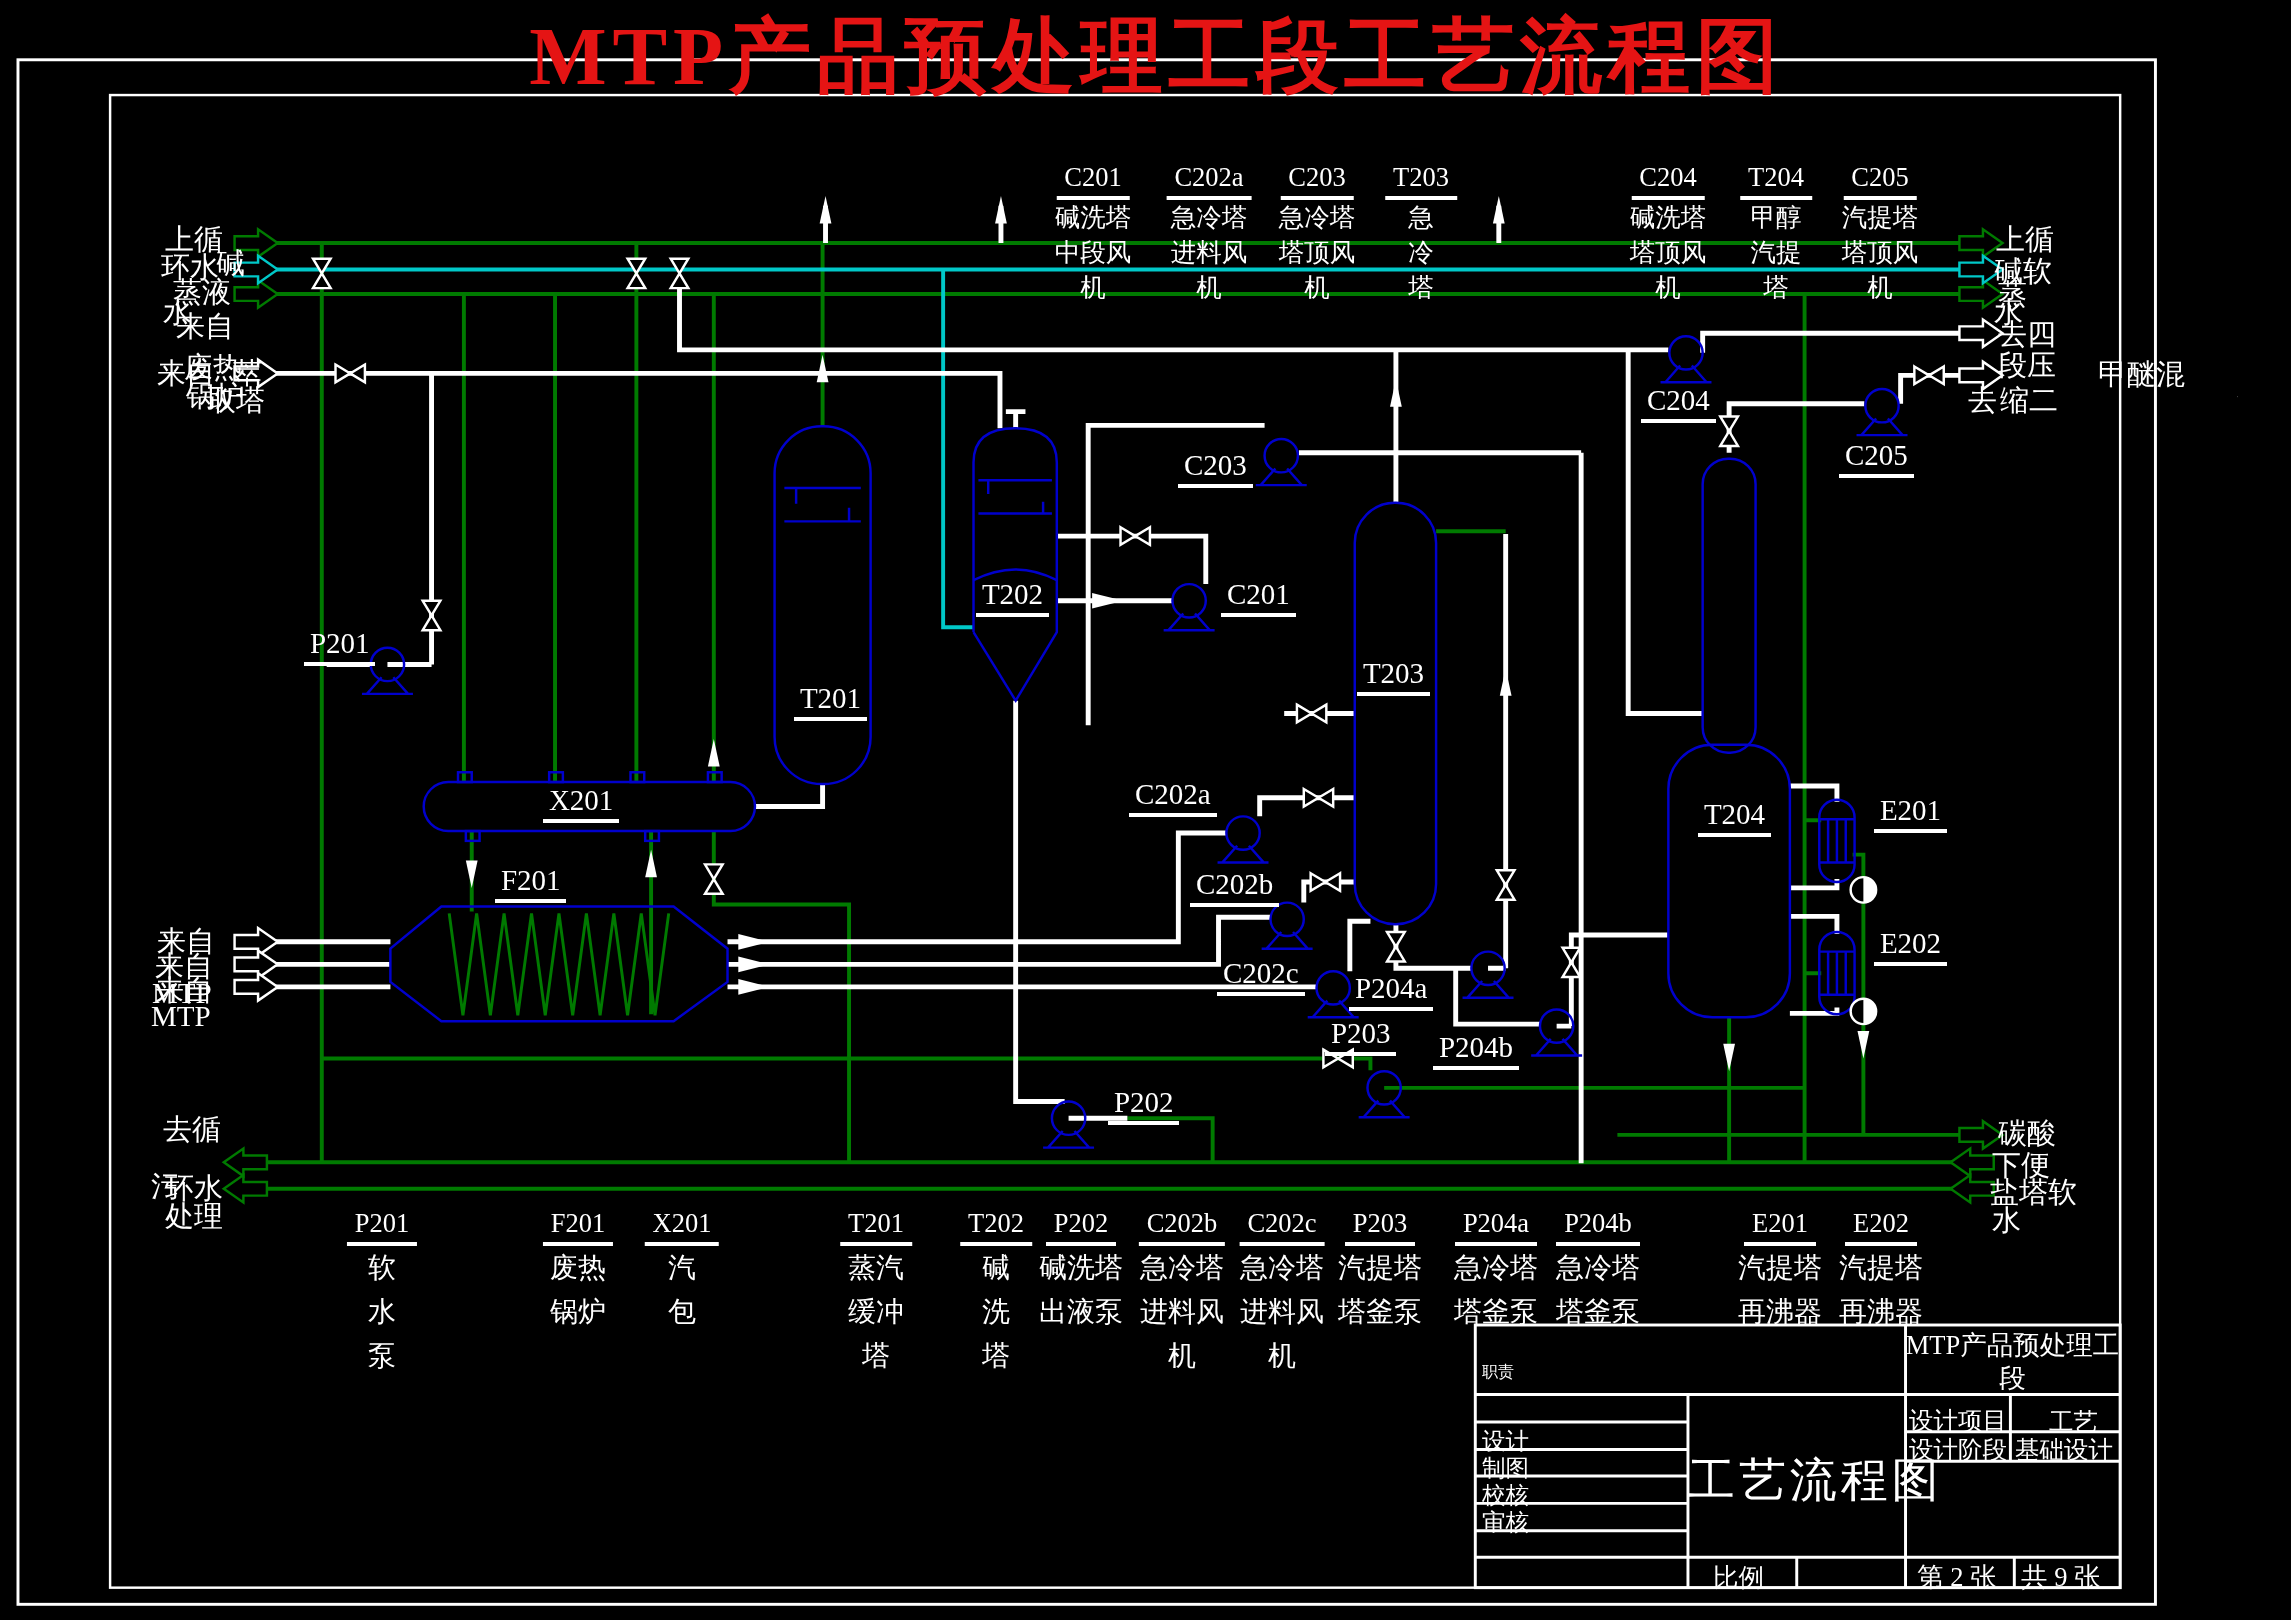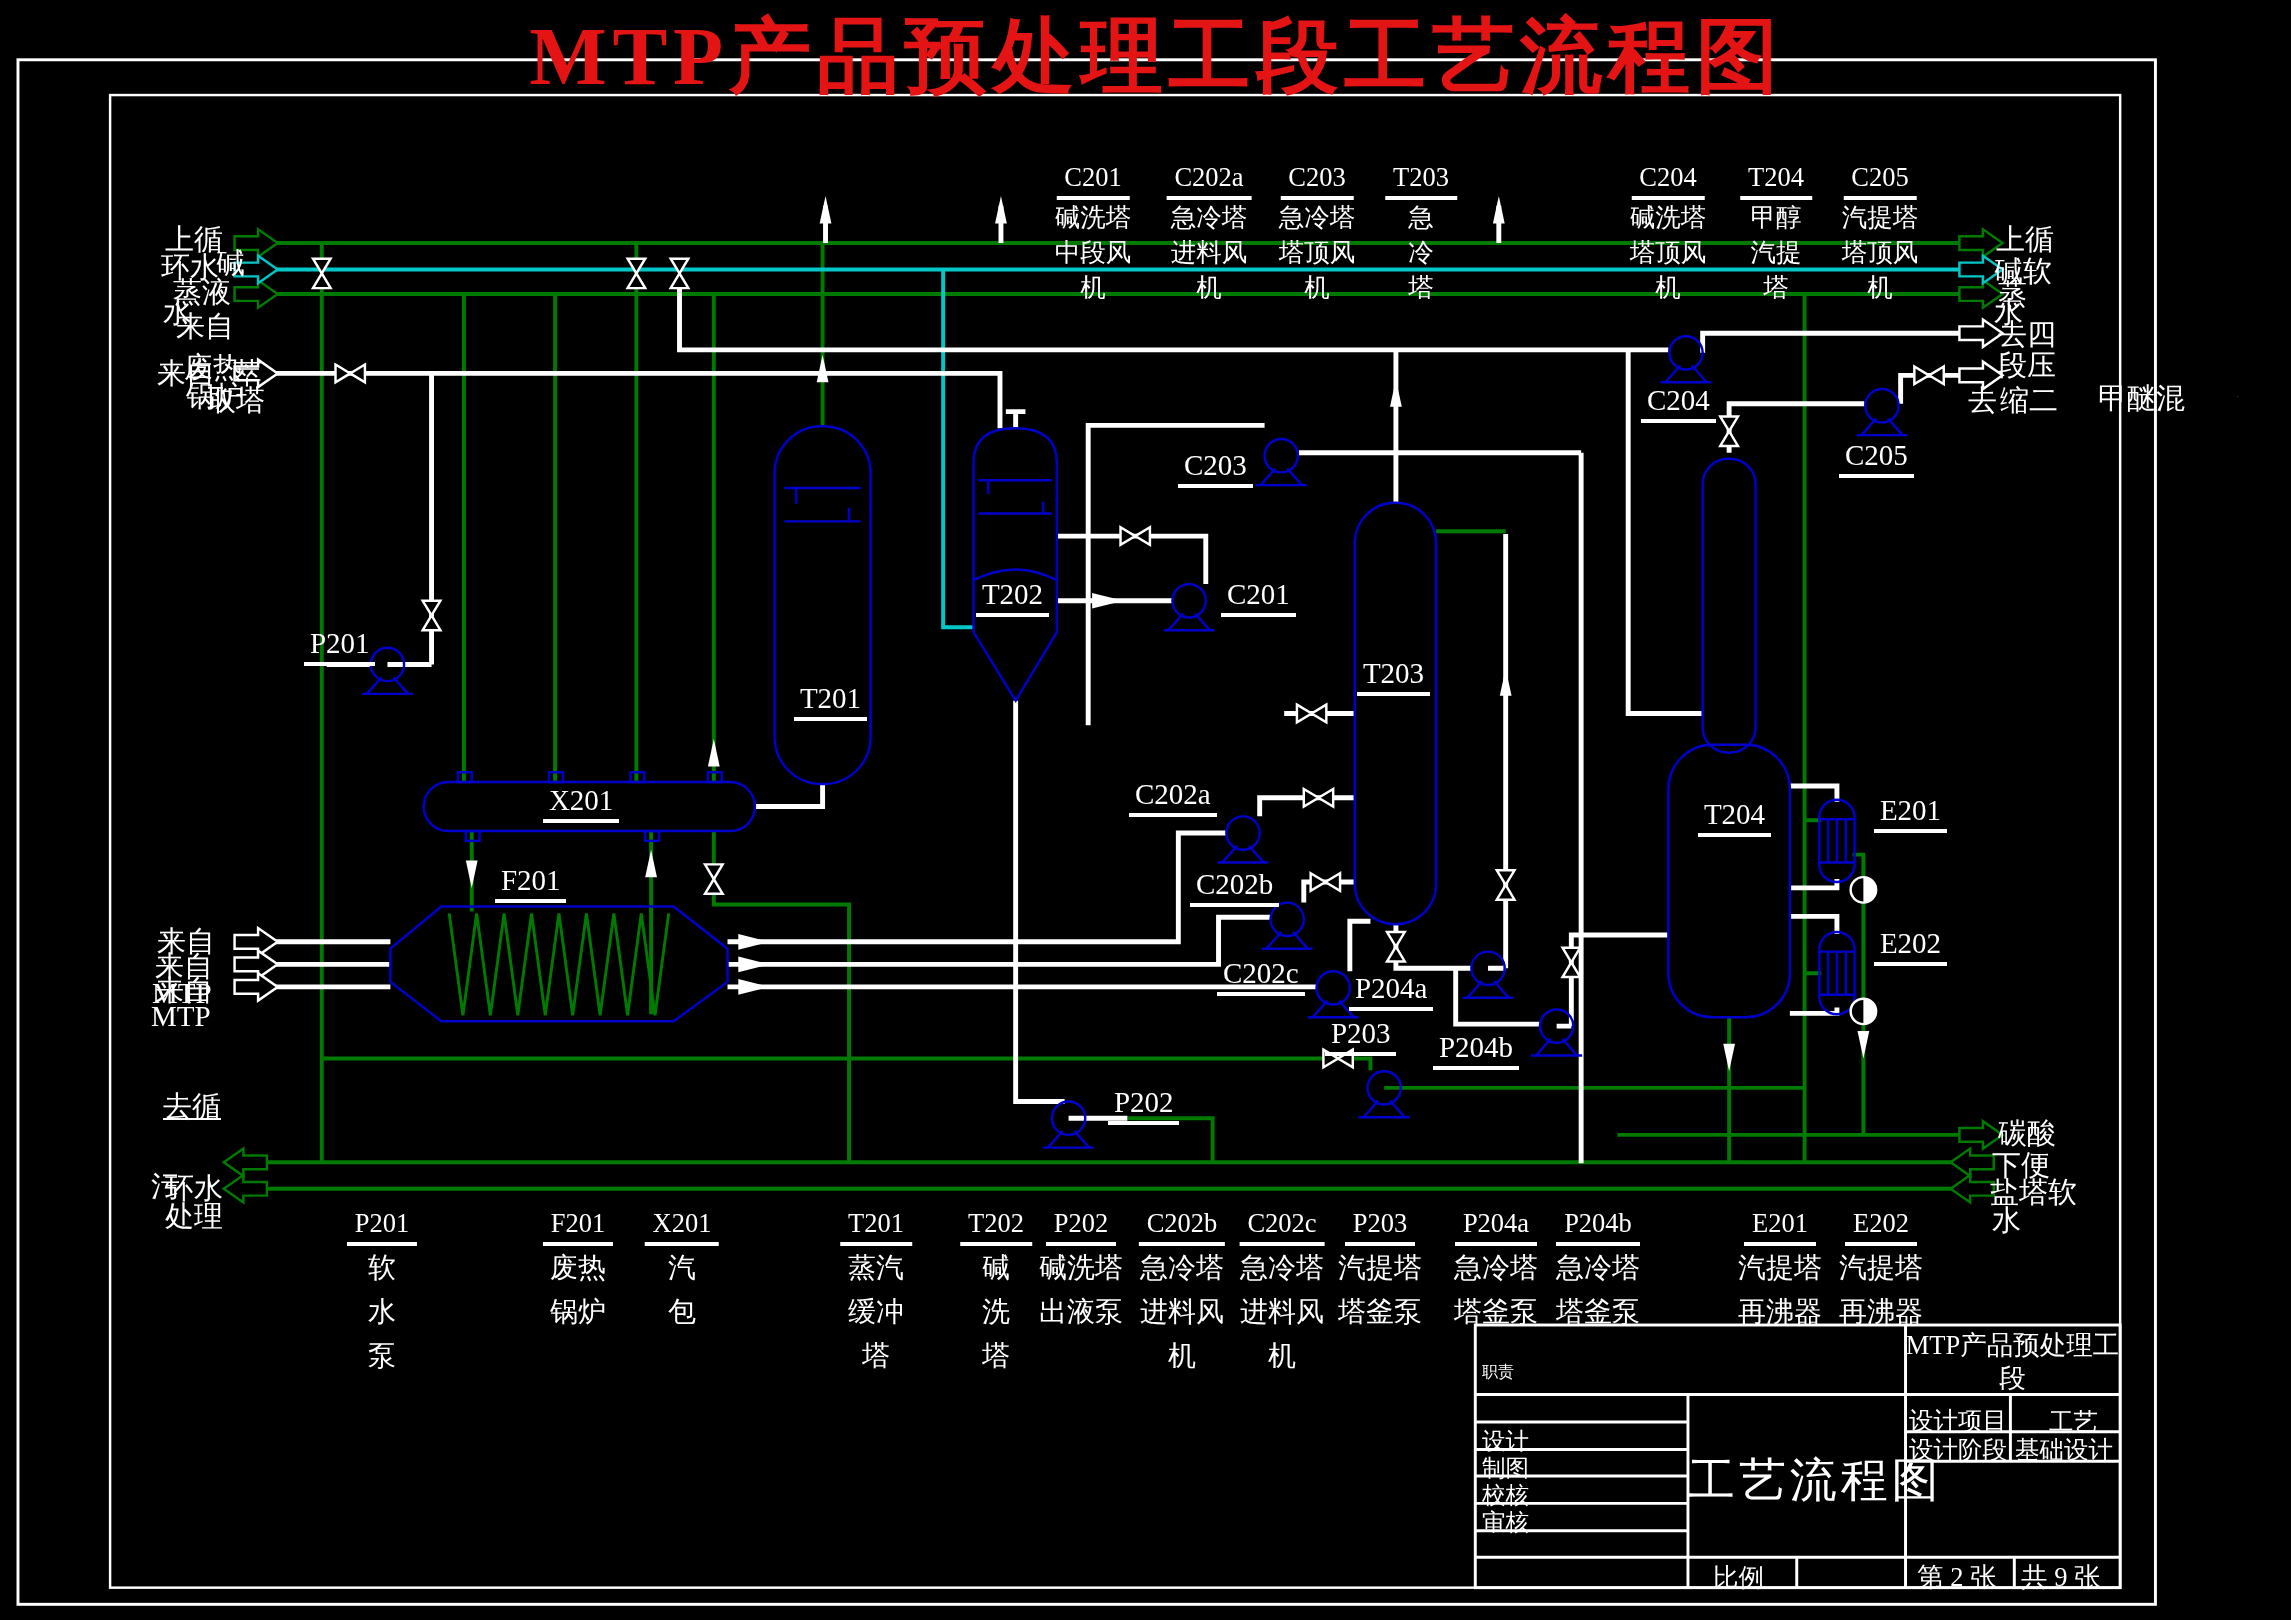--- a/index.html
+++ b/index.html
@@ -279,33 +279,33 @@
       <div class="slabel" style="left: 184px; top: 353px;">废热</div>
       <div class="slabel" style="left: 157px; top: 359px;">来自</div>
       <div class="slabel" style="left: 233px; top: 359px;">萃</div>
       <div class="slabel" style="left: 186px; top: 382px;">锅炉</div>
       <div class="slabel" style="left: 159px; top: 386px; margin-left: 48px;">取塔</div>
       <div class="slabel" style="left: 157px; top: 927px;">来自</div>
       <div class="slabel" style="left: 155px; top: 952px;">来自</div>
       <div class="slabel" style="left: 155px; top: 976px;">来自</div>
       <div class="slabel" style="left: 152px; top: 979px;">MTP</div>
       <div class="slabel" style="left: 151px; top: 1002px;">MTP</div>
-      <div class="slabel" style="left: 163px; top: 1092px; text-decoration: underline;">去循</div>
+      <div class="slabel" style="left: 163px; top: 1115px;">去循</div>
       <div class="slabel" style="left: 165px; top: 1174px;">环水</div>
       <div class="slabel" style="left: 151px; top: 1172px;">污</div>
       <div class="slabel" style="left: 165px; top: 1202px;">处理</div>
       <div class="slabel" style="left: 1996px; top: 225px;">上循</div>
       <div class="slabel" style="left: 1994px; top: 257px;">碱软</div>
       <div class="slabel" style="left: 1998px; top: 280px;">蒸</div>
       <div class="slabel" style="left: 1994px; top: 298px;">水</div>
       <div class="slabel" style="left: 1998px; top: 320px;">去四</div>
       <div class="slabel" style="left: 1998px; top: 351px;">段压</div>
       <div class="slabel" style="left: 1968px; top: 386px;">去</div>
       <div class="slabel" style="left: 2000px; top: 386px; text-align: right;">缩二</div>
-      <div class="slabel" style="left: 2098px; top: 384px; text-align: right;">甲醚混</div>
+      <div class="slabel" style="left: 2098px; top: 360px; text-align: right;">甲醚混</div>
       <div class="slabel" style="left: 2237px; top: 384px;">合</div>
       <div class="slabel" style="left: 1998px; top: 1119px;">碳酸</div>
       <div class="slabel" style="left: 1992px; top: 1151px;">下便</div>
       <div class="slabel" style="left: 1990px; top: 1178px;">盐塔软</div>
       <div class="slabel" style="left: 1992px; top: 1206px;">水</div>
     </div>
 
 <div>
   <div class="tb" style="left:1482px;top:1362px;font-size:16px">职责</div>
   <div class="tb" style="left:1482px;top:1425px;font-size:23.5px">设计</div>

